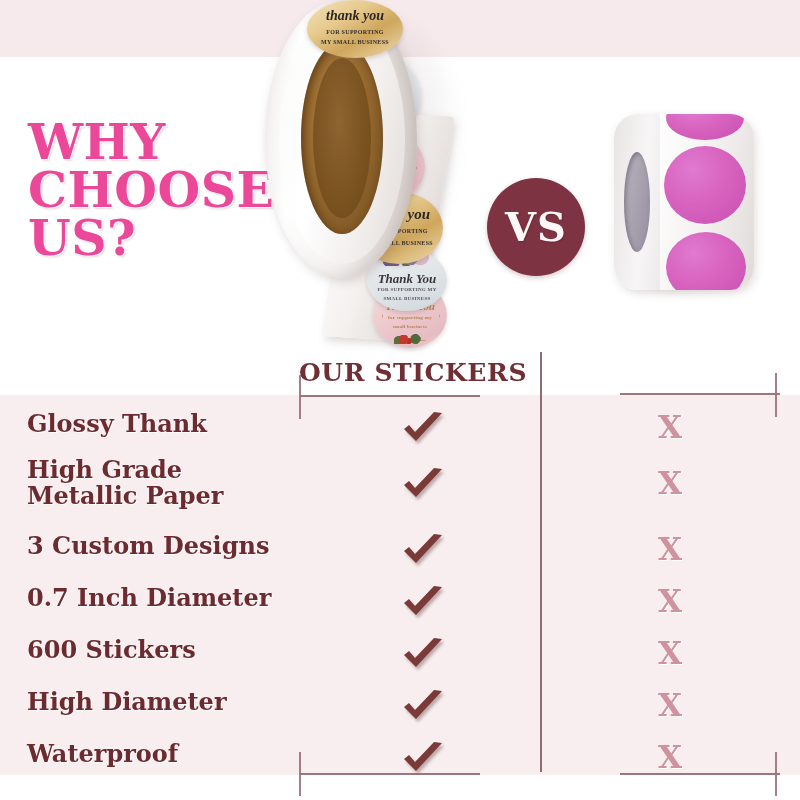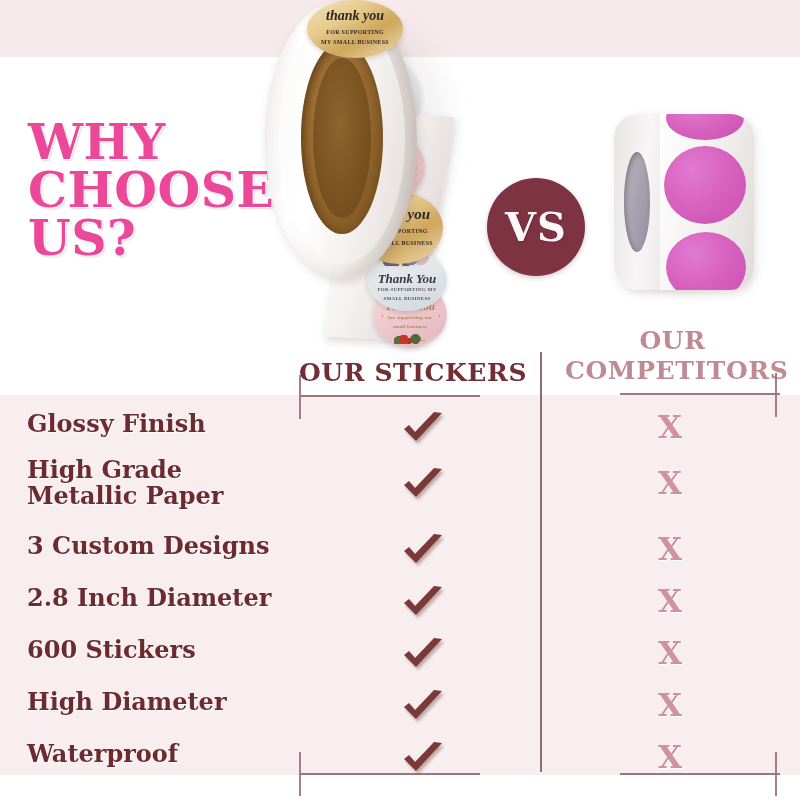--- a/index.html
+++ b/index.html
@@ -261,42 +261,38 @@
       <div class="dot d2"></div>
       <div class="dot d3"></div>
       <div class="comp-side">
         <div class="comp-hole"></div>
       </div>
     </div>
   </div>
 
   <div class="col-head" id="head-ours">OUR STICKERS</div>
 
-  <div class="col-head" id="head-comp">
-    <span class="l">OUR</span>
-    <span class="l">COMPETITORS</span>
-  </div>
 
   <div class="hrule" style="left:300px;top:395px;width:180px;"></div>
   <div class="hrule" style="left:620px;top:393px;width:160px;"></div>
   <div class="hrule" style="left:300px;top:773px;width:180px;"></div>
   <div class="hrule" style="left:620px;top:773px;width:160px;"></div>
 
   <div class="vrule" style="left:540px;top:352px;height:420px;"></div>
 
   <div class="tick" style="left:299px;top:375px;width:2px;height:44px;"></div>
   <div class="tick" style="left:775px;top:373px;width:2px;height:44px;"></div>
   <div class="tick" style="left:299px;top:752px;width:2px;height:44px;"></div>
   <div class="tick" style="left:775px;top:752px;width:2px;height:44px;"></div>
 
   <div class="rows">
 
     <div class="row" style="top:16px;">
       <div class="label">
-        <span>Glossy Finish</span>
+        <span>Glossy Thank</span>
         <span class="l2"></span>
       </div>
       <div class="mark-check">
         <svg width="46" height="36" viewBox="0 0 46 36">
             <path d="M4 18 L16 30 L42 2 L34 1 L15 21 L9 14 Z" fill="#7a3a38"></path>
           </svg>
       </div>
       <div class="mark-x">X</div>
     </div>
 
@@ -321,21 +317,21 @@
       <div class="mark-check">
         <svg width="46" height="36" viewBox="0 0 46 36">
             <path d="M4 18 L16 30 L42 2 L34 1 L15 21 L9 14 Z" fill="#7a3a38"></path>
           </svg>
       </div>
       <div class="mark-x">X</div>
     </div>
 
     <div class="row" style="top:190px;">
       <div class="label">
-        <span>2.8 Inch Diameter</span>
+        <span>0.7 Inch Diameter</span>
         <span class="l2"></span>
       </div>
       <div class="mark-check">
         <svg width="46" height="36" viewBox="0 0 46 36">
             <path d="M4 18 L16 30 L42 2 L34 1 L15 21 L9 14 Z" fill="#7a3a38"></path>
           </svg>
       </div>
       <div class="mark-x">X</div>
     </div>
 

